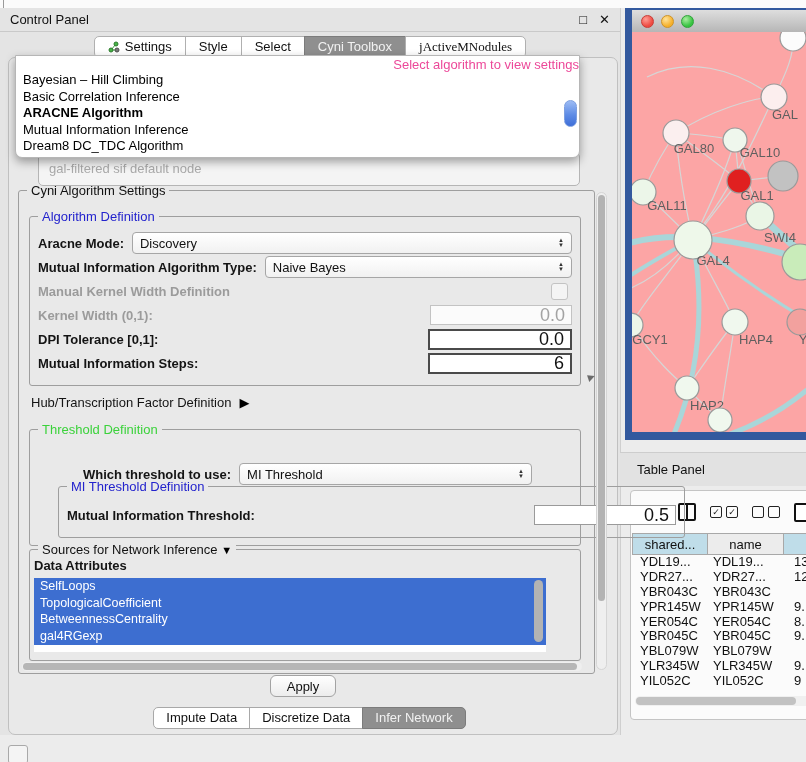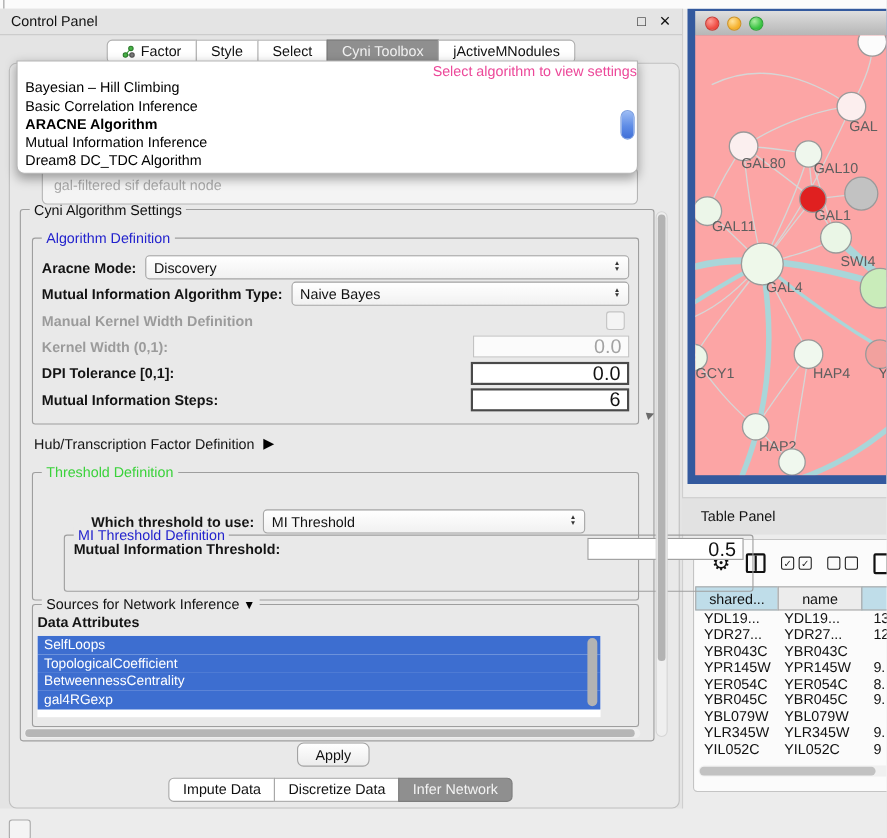--- a/index.html
+++ b/index.html
@@ -18,21 +18,21 @@
     padding:0 10px;box-sizing:border-box;border-bottom:1px solid #c9c9c9;background:#e4e4e4;font-size:13px;color:#111;}
   .cp-titlebar .sp{flex:1;}
   .cp-titlebar .wbtn{font-size:13px;font-weight:bold;color:#111;margin-left:12px;cursor:default;}
   .cp-content{position:absolute;left:8px;top:49px;width:608px;height:676px;background:#e9e9e9;
     border:1px solid #c0c0c0;border-radius:7px;}
   
   .tabs-row{position:absolute;left:0;top:28px;width:620px;display:flex;justify-content:center;z-index:6;}
   .tab{background:#fff;border:1px solid #b0b0b0;margin-left:-1px;height:20px;line-height:20px;
     padding:0 13px;font-size:13px;color:#111;display:flex;align-items:center;gap:5px;}
   .tab:first-child{border-radius:5px 0 0 5px;margin-left:0;}
-  .tab:last-child{border-radius:0 5px 5px 0;}
+  .tab:last-child{border-radius:0 5px 5px 0;font-family:Liberation Serif, serif;}
   .tab.active{background:#8f8f8f;border-color:#7c7c7c;color:#f2f2f2;}
   
   .algo-popup{position:absolute;left:15px;top:47px;width:563px;z-index:20;background:#fff;
     border:1px solid #b6b6b6;border-radius:0 0 7px 7px;box-shadow:0 4px 10px rgba(0,0,0,.35);padding-bottom:2px;}
   .algo-placeholder{font-size:13px;color:#ec4899;text-align:right;height:15px;line-height:15px;margin-top:1px;}
   .popup-item{font-size:13px;color:#000;height:16.5px;line-height:16.5px;padding-left:7px;}
   .popup-item.bold{font-weight:bold;}
   .aqua-thumb{position:absolute;right:2px;top:44px;width:13px;height:27px;border-radius:7px;
     background:linear-gradient(180deg,#9dbcf4 0%,#5e8ce6 55%,#3f6fd8 100%);border:1px solid #7d9fe0;box-sizing:border-box;}
   .bg-combo{position:absolute;left:38px;top:144px;width:540px;height:32px;z-index:4;
@@ -138,21 +138,21 @@
 
   <div class="tabs-row">
     <span class="tab">
       <svg width="12" height="12" viewBox="0 0 12 12">
         <line x1="3" y1="9" x2="8" y2="3" stroke="#3a9e3a" stroke-width="1"></line>
         <line x1="3" y1="9" x2="9" y2="9" stroke="#3a9e3a" stroke-width="1"></line>
         <circle cx="8" cy="3" r="2" fill="#46b546" stroke="#2d7a2d"></circle>
         <circle cx="3" cy="9" r="2" fill="#46b546" stroke="#2d7a2d"></circle>
         <circle cx="9" cy="9" r="2" fill="#7a7a7a" stroke="#4d4d4d"></circle>
       </svg>
-      <span>Factor</span>
+      <span>Settings</span>
     </span>
     <span class="tab">Style</span>
     <span class="tab">Select</span>
     <span class="tab active">Cyni Toolbox</span>
     <span class="tab">jActiveMNodules</span>
   </div>
 
   <div class="bg-combo">
     <span class="bg-combo-text">gal-filtered sif default node</span>
   </div>
@@ -226,21 +226,21 @@
         <span class="combo">
           <span>MI Threshold</span>
           <span class="spin">
               <span>▲</span>
               <span>▼</span>
             </span>
         </span>
       </div>
       <div class="groupbox" style="left:28px;top:56px;width:627px;height:52px;">
         <span class="legend blue">MI Threshold Definition</span>
-        <div class="row" style="margin-top:0;">
+        <div class="row" style="margin-top:16px;">
           <span class="lbl">Mutual Information Threshold:</span>
           <input class="num-input" value="0.5" style="">
         </div>
       </div>
     </div>
 
     <div class="groupbox" style="left:10px;top:358px;width:552px;height:112px;">
       <span class="legend black">
         <span>Sources for Network Inference</span>
         <span class="tri-down">▼</span>

